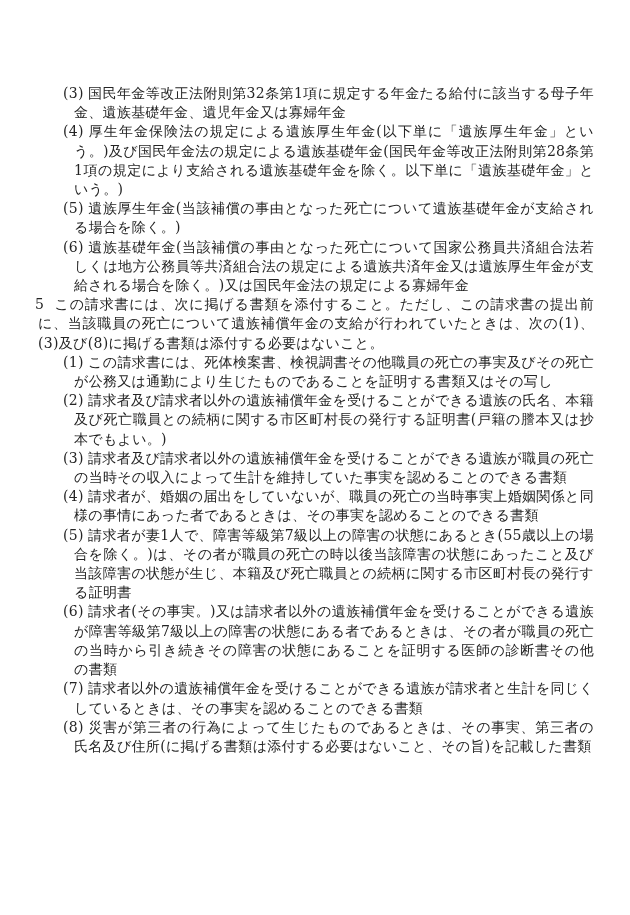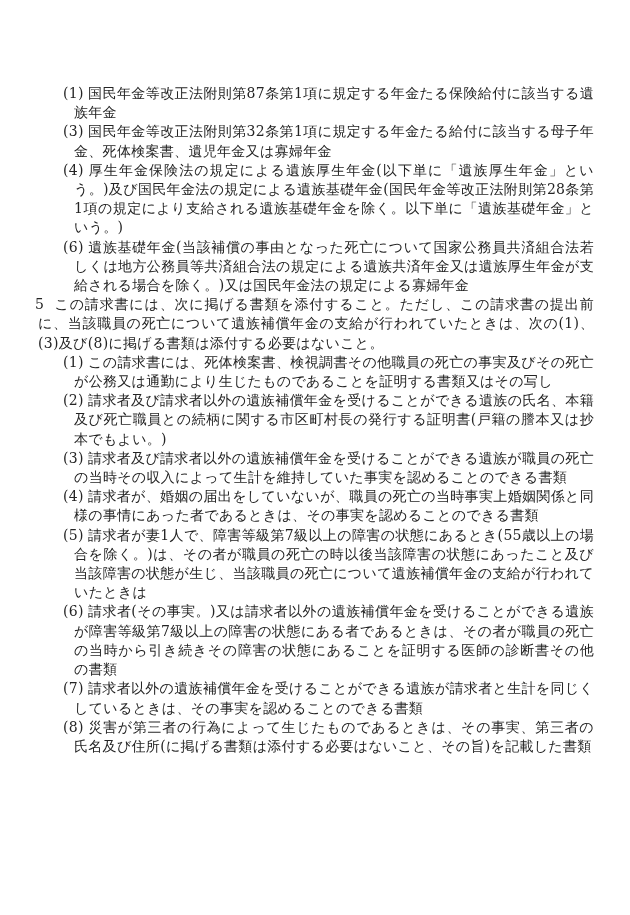--- a/index.html
+++ b/index.html
@@ -48,30 +48,30 @@
     width: 19px;          
     text-indent: 0;
   }
 </style>
 </head>
 <body>
 
 <div class="page">
   <div class="content">
 
-    <div class="list-item"><span class="marker">(1)</span><span>国民年金等改正法附則第87条第1項に規定する年金たる保険給付に該当する遺族年金</span></div>
-    <div class="list-item"><span class="marker">(3)</span><span>国民年金等改正法附則第32条第1項に規定する年金たる給付に該当する母子年金、死体検案書、遺児年金又は寡婦年金</span></div>
+    <div class="list-item"><span class="marker">(3)</span><span>国民年金等改正法附則第32条第1項に規定する年金たる給付に該当する母子年金、遺族基礎年金、遺児年金又は寡婦年金</span></div>
     <div class="list-item"><span class="marker">(4)</span><span>厚生年金保険法の規定による遺族厚生年金(以下単に「遺族厚生年金」という。)及び国民年金法の規定による遺族基礎年金(国民年金等改正法附則第28条第1項の規定により支給される遺族基礎年金を除く。以下単に「遺族基礎年金」という。)</span></div>
+    <div class="list-item"><span class="marker">(5)</span><span>遺族厚生年金(当該補償の事由となった死亡について遺族基礎年金が支給される場合を除く。)</span></div>
     <div class="list-item"><span class="marker">(6)</span><span>遺族基礎年金(当該補償の事由となった死亡について国家公務員共済組合法若しくは地方公務員等共済組合法の規定による遺族共済年金又は遺族厚生年金が支給される場合を除く。)又は国民年金法の規定による寡婦年金</span></div>
 
     <div class="clause"><span class="clause-num">5</span><span>この請求書には、次に掲げる書類を添付すること。ただし、この請求書の提出前に、当該職員の死亡について遺族補償年金の支給が行われていたときは、次の(1)、(3)及び(8)に掲げる書類は添付する必要はないこと。</span></div>
 
     <div class="list-item"><span class="marker">(1)</span><span>この請求書には、死体検案書、検視調書その他職員の死亡の事実及びその死亡が公務又は通勤により生じたものであることを証明する書類又はその写し</span></div>
     <div class="list-item"><span class="marker">(2)</span><span>請求者及び請求者以外の遺族補償年金を受けることができる遺族の氏名、本籍及び死亡職員との続柄に関する市区町村長の発行する証明書(戸籍の謄本又は抄本でもよい。)</span></div>
     <div class="list-item"><span class="marker">(3)</span><span>請求者及び請求者以外の遺族補償年金を受けることができる遺族が職員の死亡の当時その収入によって生計を維持していた事実を認めることのできる書類</span></div>
     <div class="list-item"><span class="marker">(4)</span><span>請求者が、婚姻の届出をしていないが、職員の死亡の当時事実上婚姻関係と同様の事情にあった者であるときは、その事実を認めることのできる書類</span></div>
-    <div class="list-item"><span class="marker">(5)</span><span>請求者が妻1人で、障害等級第7級以上の障害の状態にあるとき(55歳以上の場合を除く。)は、その者が職員の死亡の時以後当該障害の状態にあったこと及び当該障害の状態が生じ、当該職員の死亡について遺族補償年金の支給が行われていたときは</span></div>
+    <div class="list-item"><span class="marker">(5)</span><span>請求者が妻1人で、障害等級第7級以上の障害の状態にあるとき(55歳以上の場合を除く。)は、その者が職員の死亡の時以後当該障害の状態にあったこと及び当該障害の状態が生じ、本籍及び死亡職員との続柄に関する市区町村長の発行する証明書</span></div>
     <div class="list-item"><span class="marker">(6)</span><span>請求者(その事実。)又は請求者以外の遺族補償年金を受けることができる遺族が障害等級第7級以上の障害の状態にある者であるときは、その者が職員の死亡の当時から引き続きその障害の状態にあることを証明する医師の診断書その他の書類</span></div>
     <div class="list-item"><span class="marker">(7)</span><span>請求者以外の遺族補償年金を受けることができる遺族が請求者と生計を同じくしているときは、その事実を認めることのできる書類</span></div>
     <div class="list-item"><span class="marker">(8)</span><span>災害が第三者の行為によって生じたものであるときは、その事実、第三者の氏名及び住所(に掲げる書類は添付する必要はないこと、その旨)を記載した書類</span></div>
 
   </div>
 </div>
 
 </body></html>

